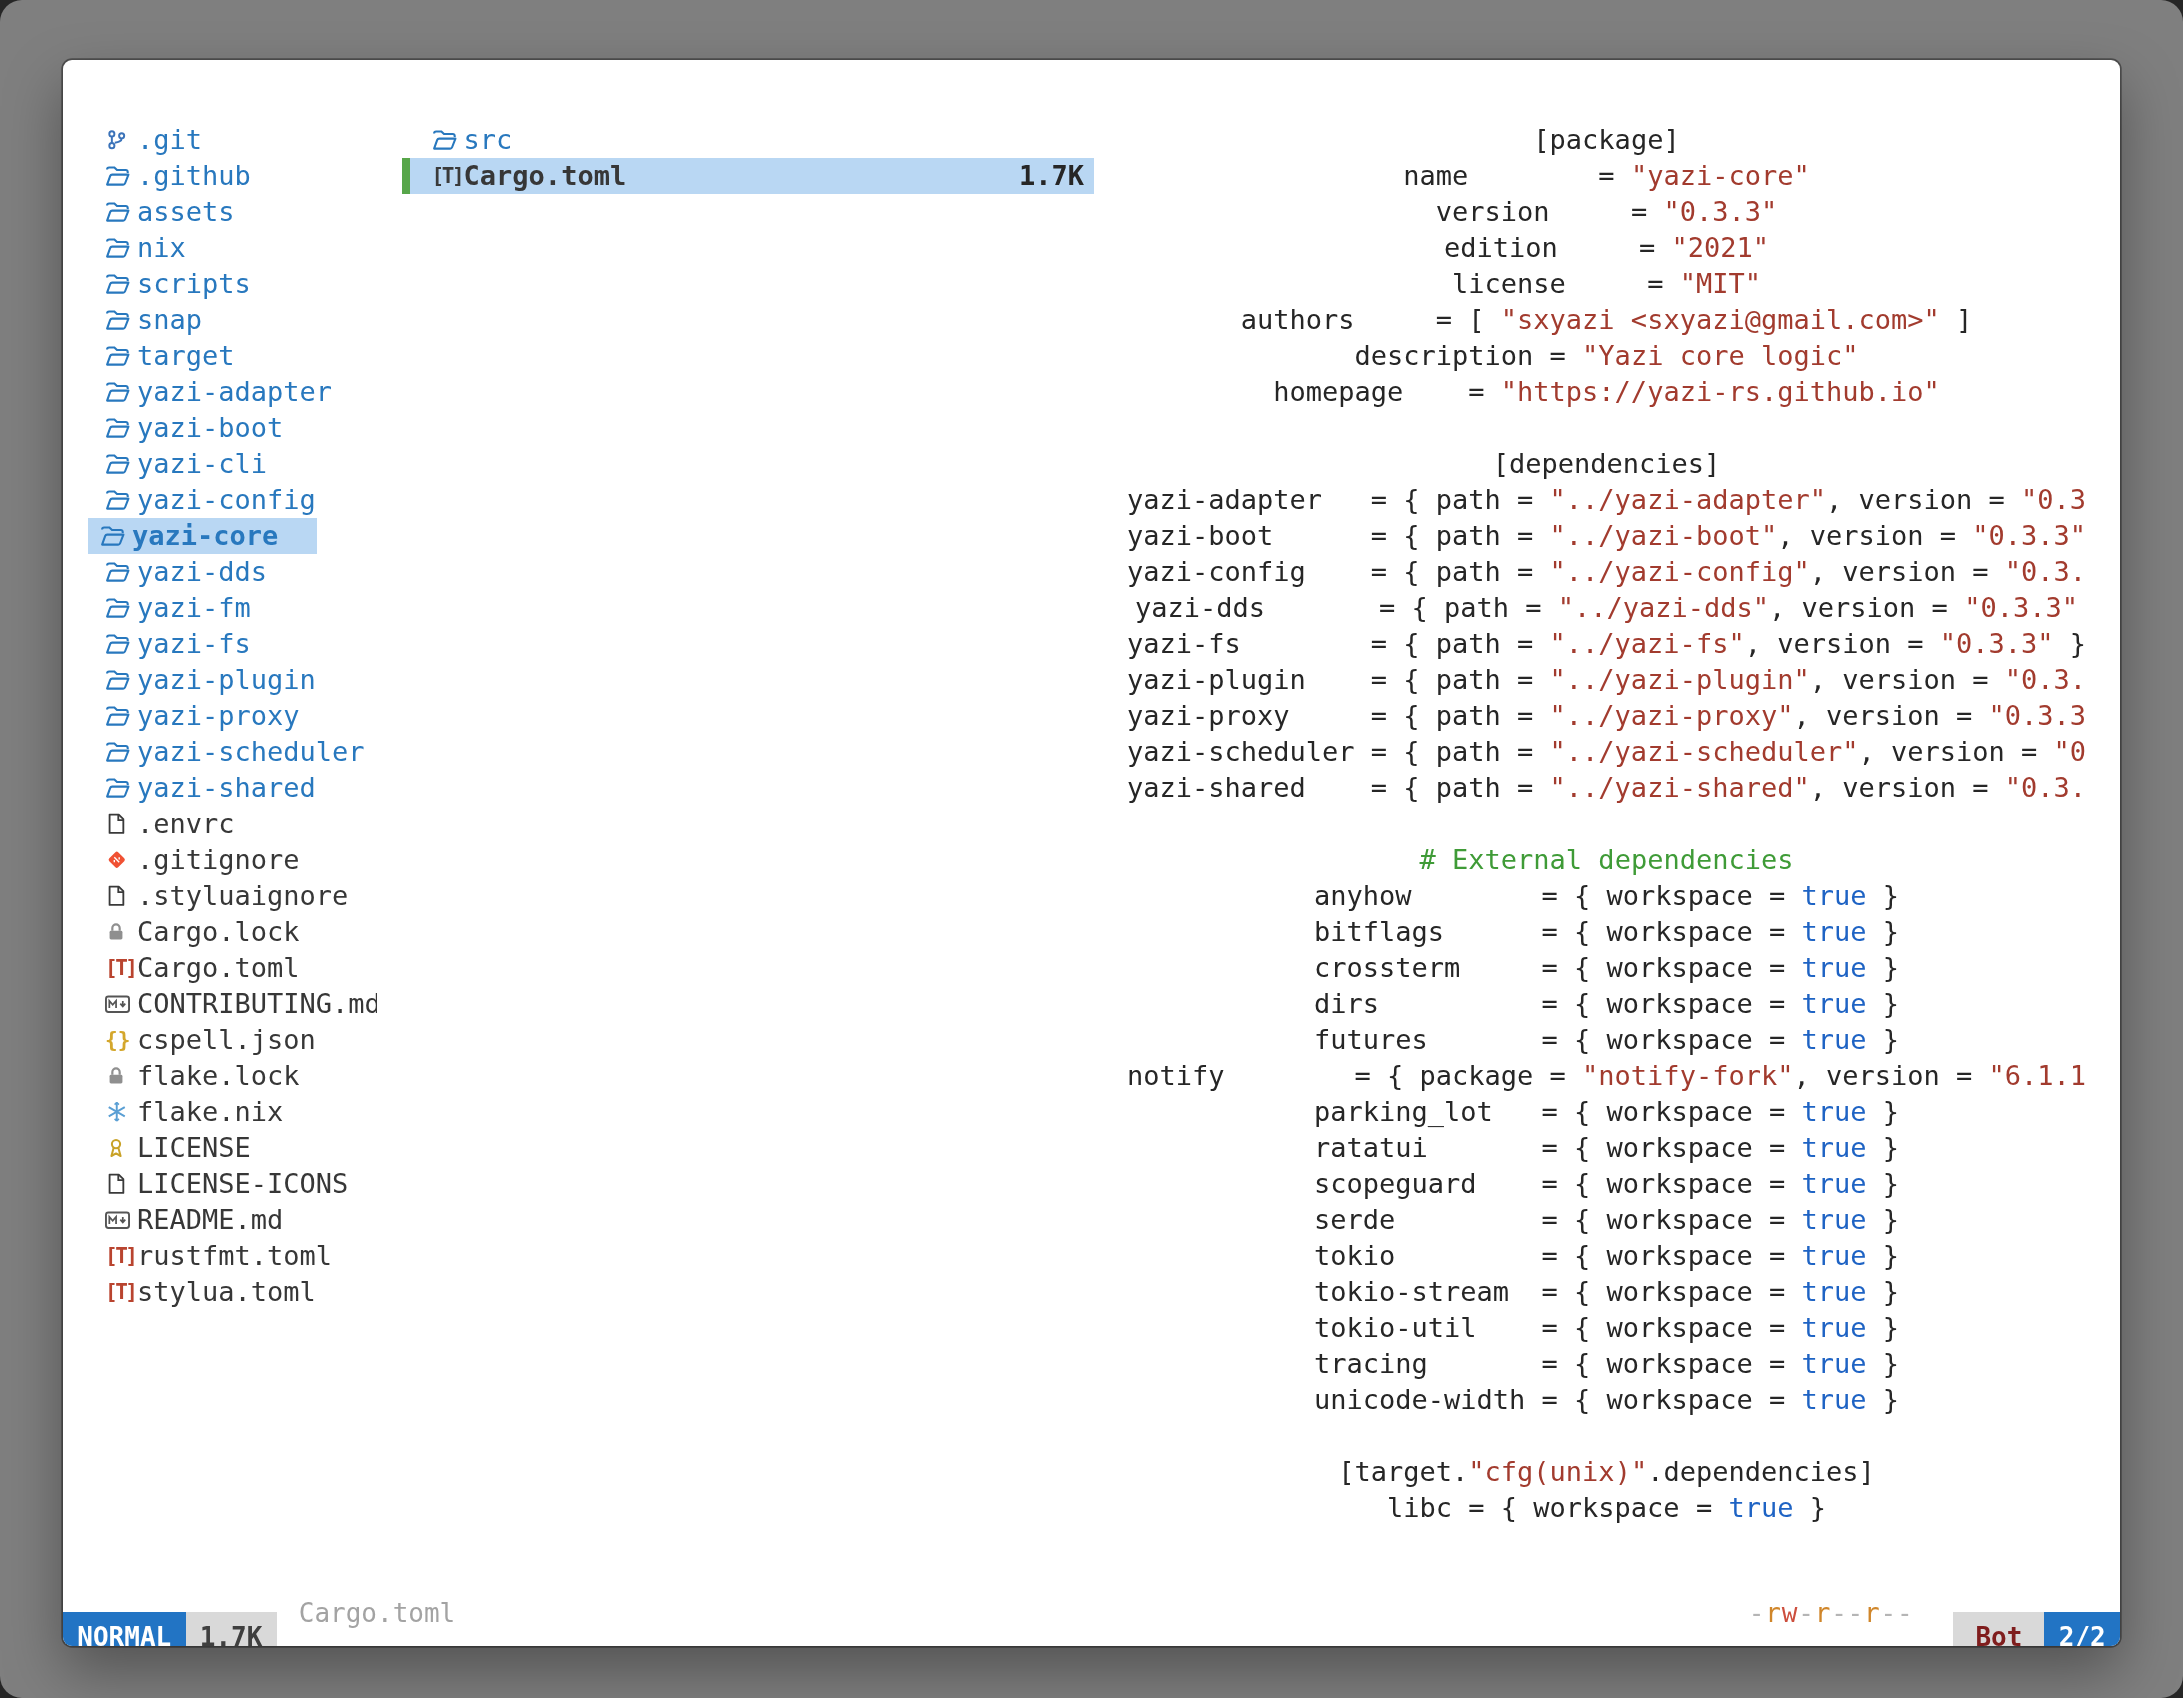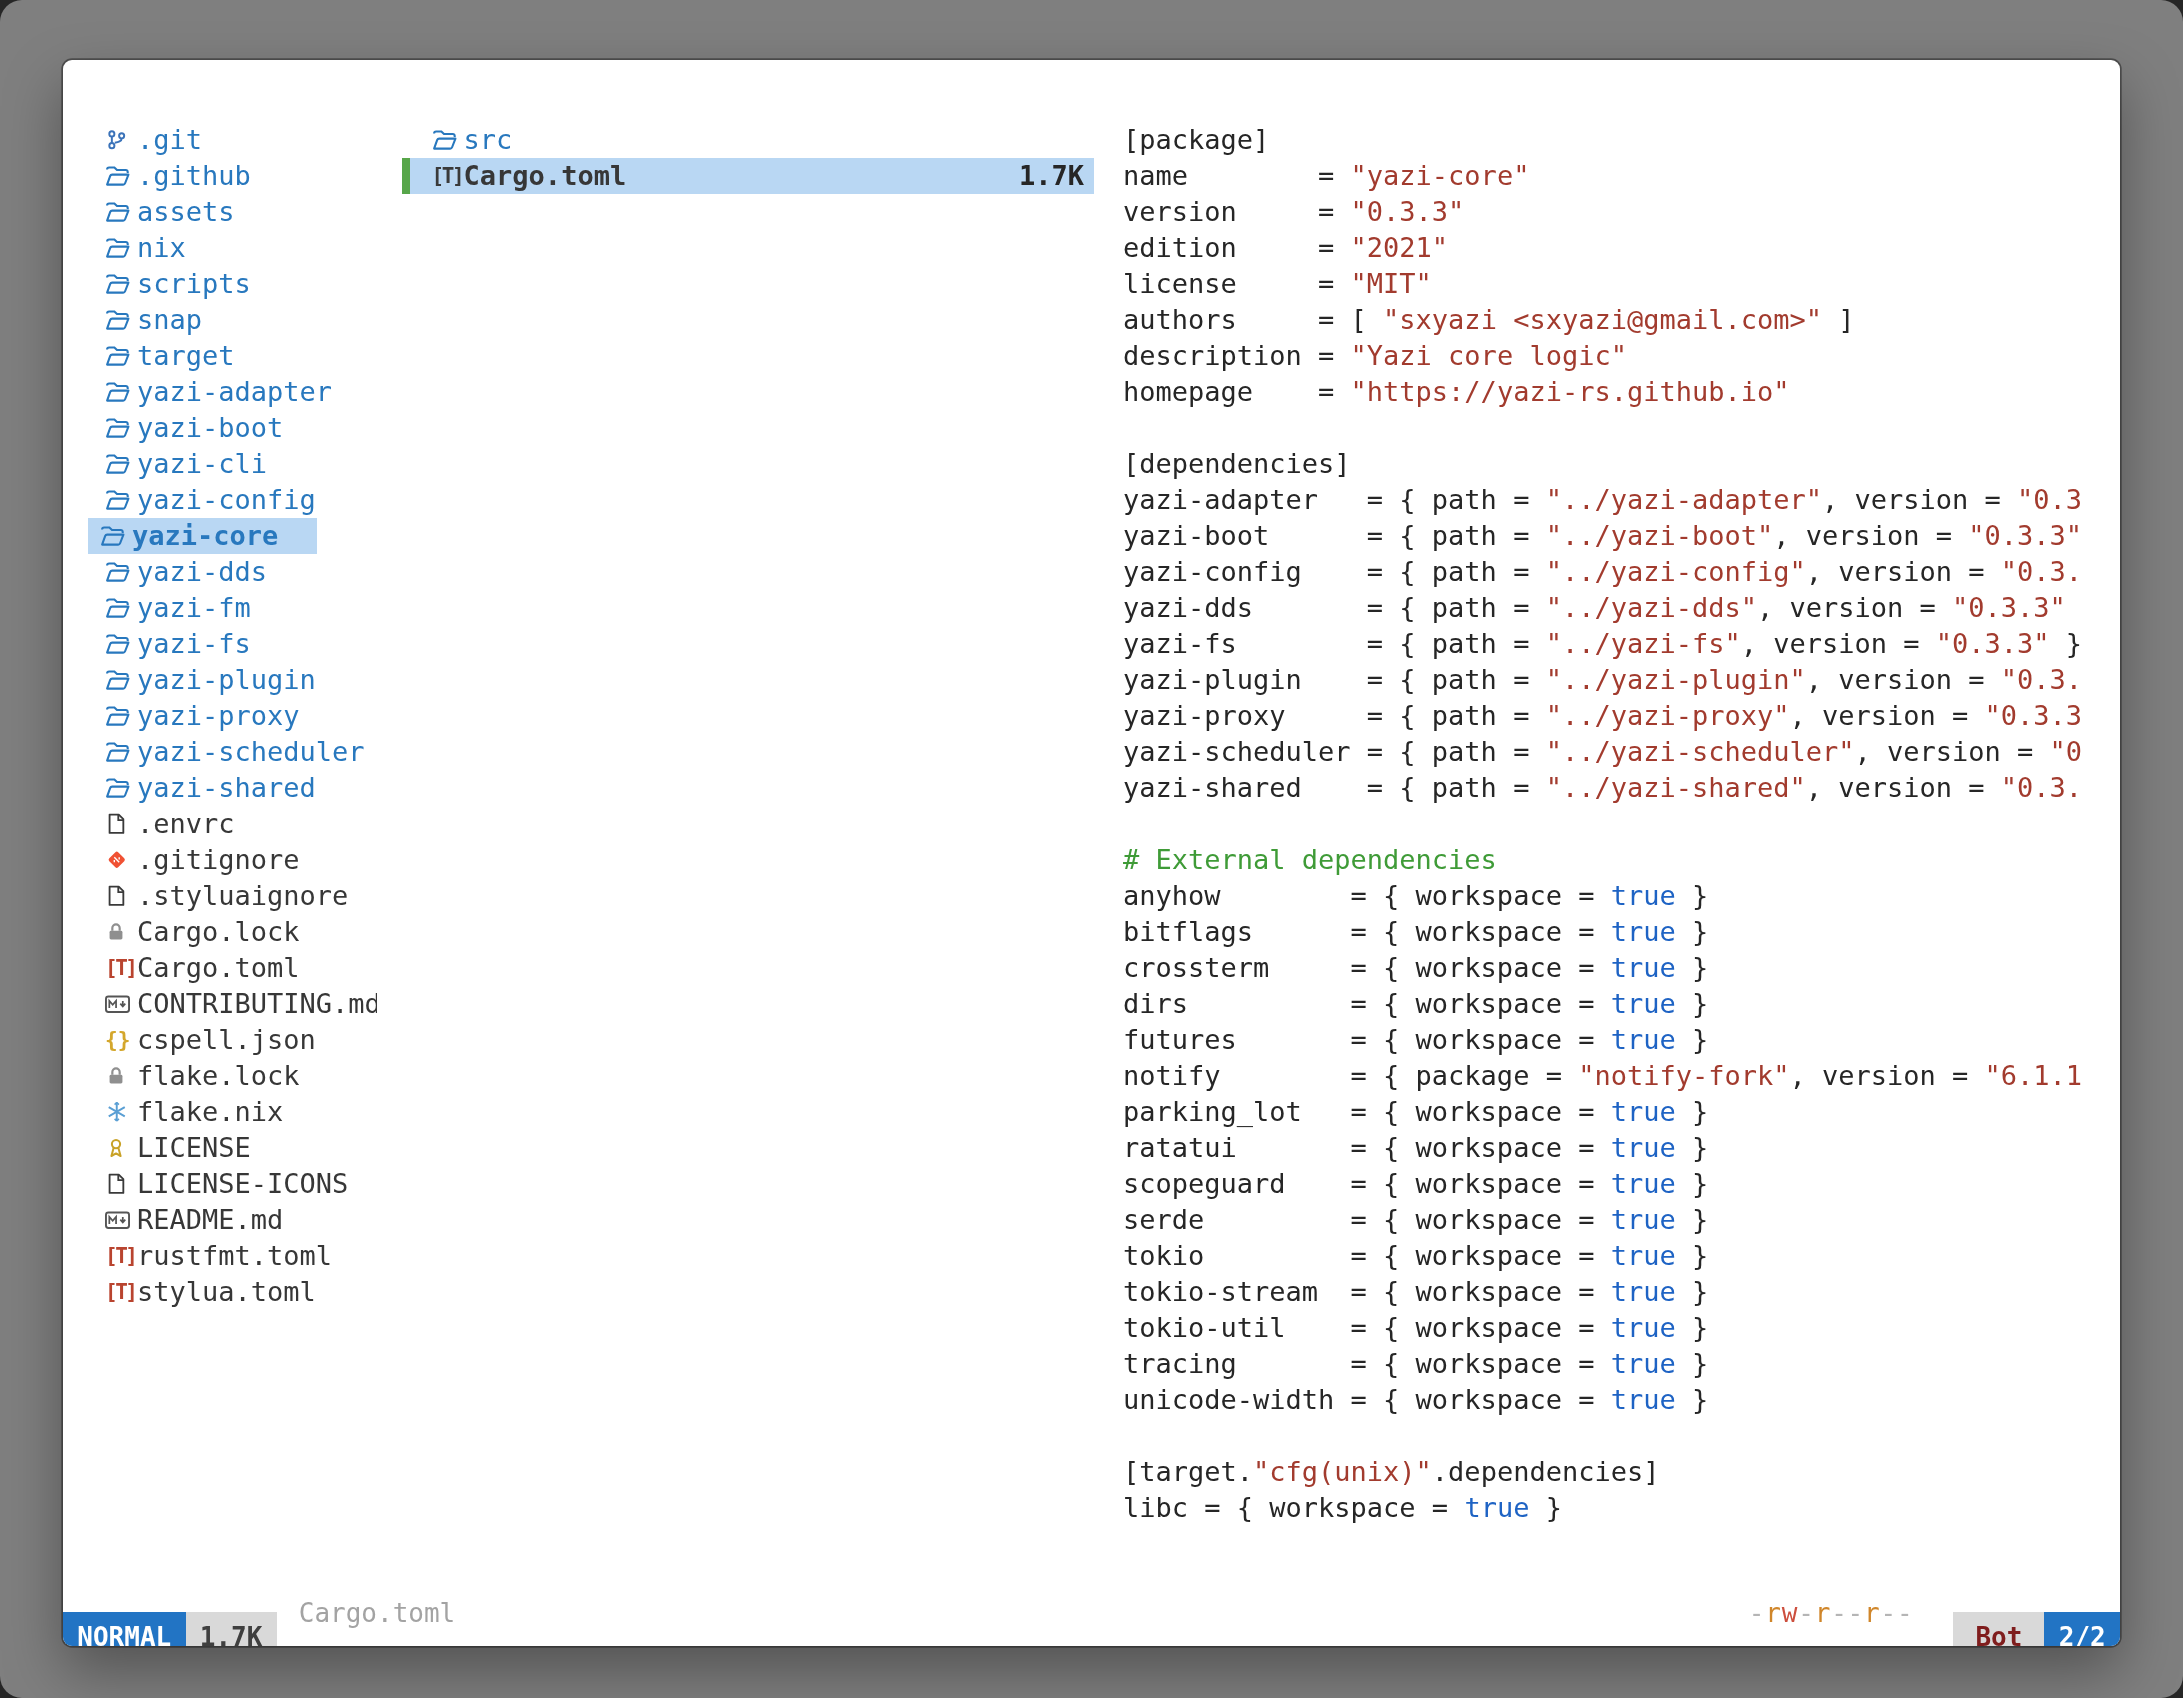--- a/index.html
+++ b/index.html
@@ -24,21 +24,21 @@
   .mrow.selected{background:var(--selection-bg);font-weight:bold;}
   .mrow .marker{width:7.6px;align-self:stretch;flex:0 0 7.6px;background:transparent;margin-right:22px;}
   .mrow.selected .marker{background:var(--marker-green);}
   .ficon{width:32px;flex:0 0 32px;display:flex;align-items:center;justify-content:flex-start;}
   .ficon svg{display:block;}
   .ticon{font-size:21px;font-weight:700;letter-spacing:-2.5px;line-height:1;}
   .dirname{color:var(--dir-blue);}
   .filename{color:#373737;}
   .fsize{margin-left:auto;color:#262626;}
 
-  .pline{height:36px;white-space:pre;overflow:hidden;}
+  .pline{height:36px;white-space:pre;overflow:hidden;text-align:center;}
   .seg-d{color:#262626;}
   .seg-s{color:var(--string-red);}
   .seg-b{color:var(--bool-blue);}
   .seg-c{color:var(--comment-green);}
 
   .statusbar{position:absolute;left:0;right:0;bottom:13.4px;height:39px;display:flex;align-items:center;font-size:26px;line-height:39px;}
   .chip{display:inline-flex;align-items:center;height:51px;padding:0 14.3px;margin-top:48px;}
   .chip-blue{background:var(--accent-blue);color:#ffffff;font-weight:bold;}
   .chip-gray{background:#d9d9d9;color:#3f3f3f;font-weight:bold;}
   .chip-bot{color:#7f1d1d;padding:0 22px;margin-right:0;}

